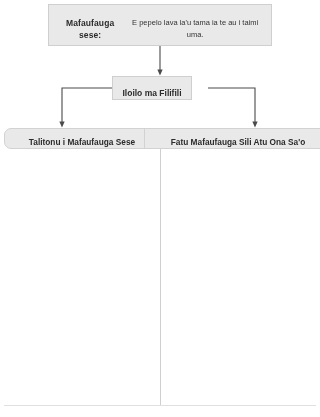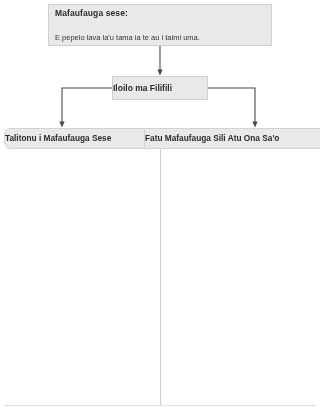--- a/index.html
+++ b/index.html
@@ -19,22 +19,22 @@
     width: 320px;
     height: 417px;
     background: #ffffff;
   }
   .box {
     position: absolute;
     box-sizing: border-box;
     background: #e8e8e8;
     border: 1px solid #d0d0d0;
     display: flex;
-    flex-direction: column;
-    align-items: flex-start;
+    flex-direction: row;
+    align-items: flex-end;
     justify-content: center;
     color: #2b2b2b;
   }
   
   #title-box {
     left: 48px;
     top: 4px;
     width: 224px;
     height: 42px;
     padding: 4px 6px;
@@ -53,21 +53,21 @@
     font-weight: normal;
     line-height: 12px;
     margin-top: 13px;
     text-align: center;
     color: #333333;
   }
   
   #decision-box {
     left: 112px;
     top: 76px;
-    width: 96px;
+    width: 80px;
     height: 24px;
     background: #e9e9e9;
     border-color: #cfcfcf;
   }
   #decision-box .box-label {
     font-size: 8.5px;
     font-weight: bold;
     text-align: center;
     line-height: 11px;
   }

